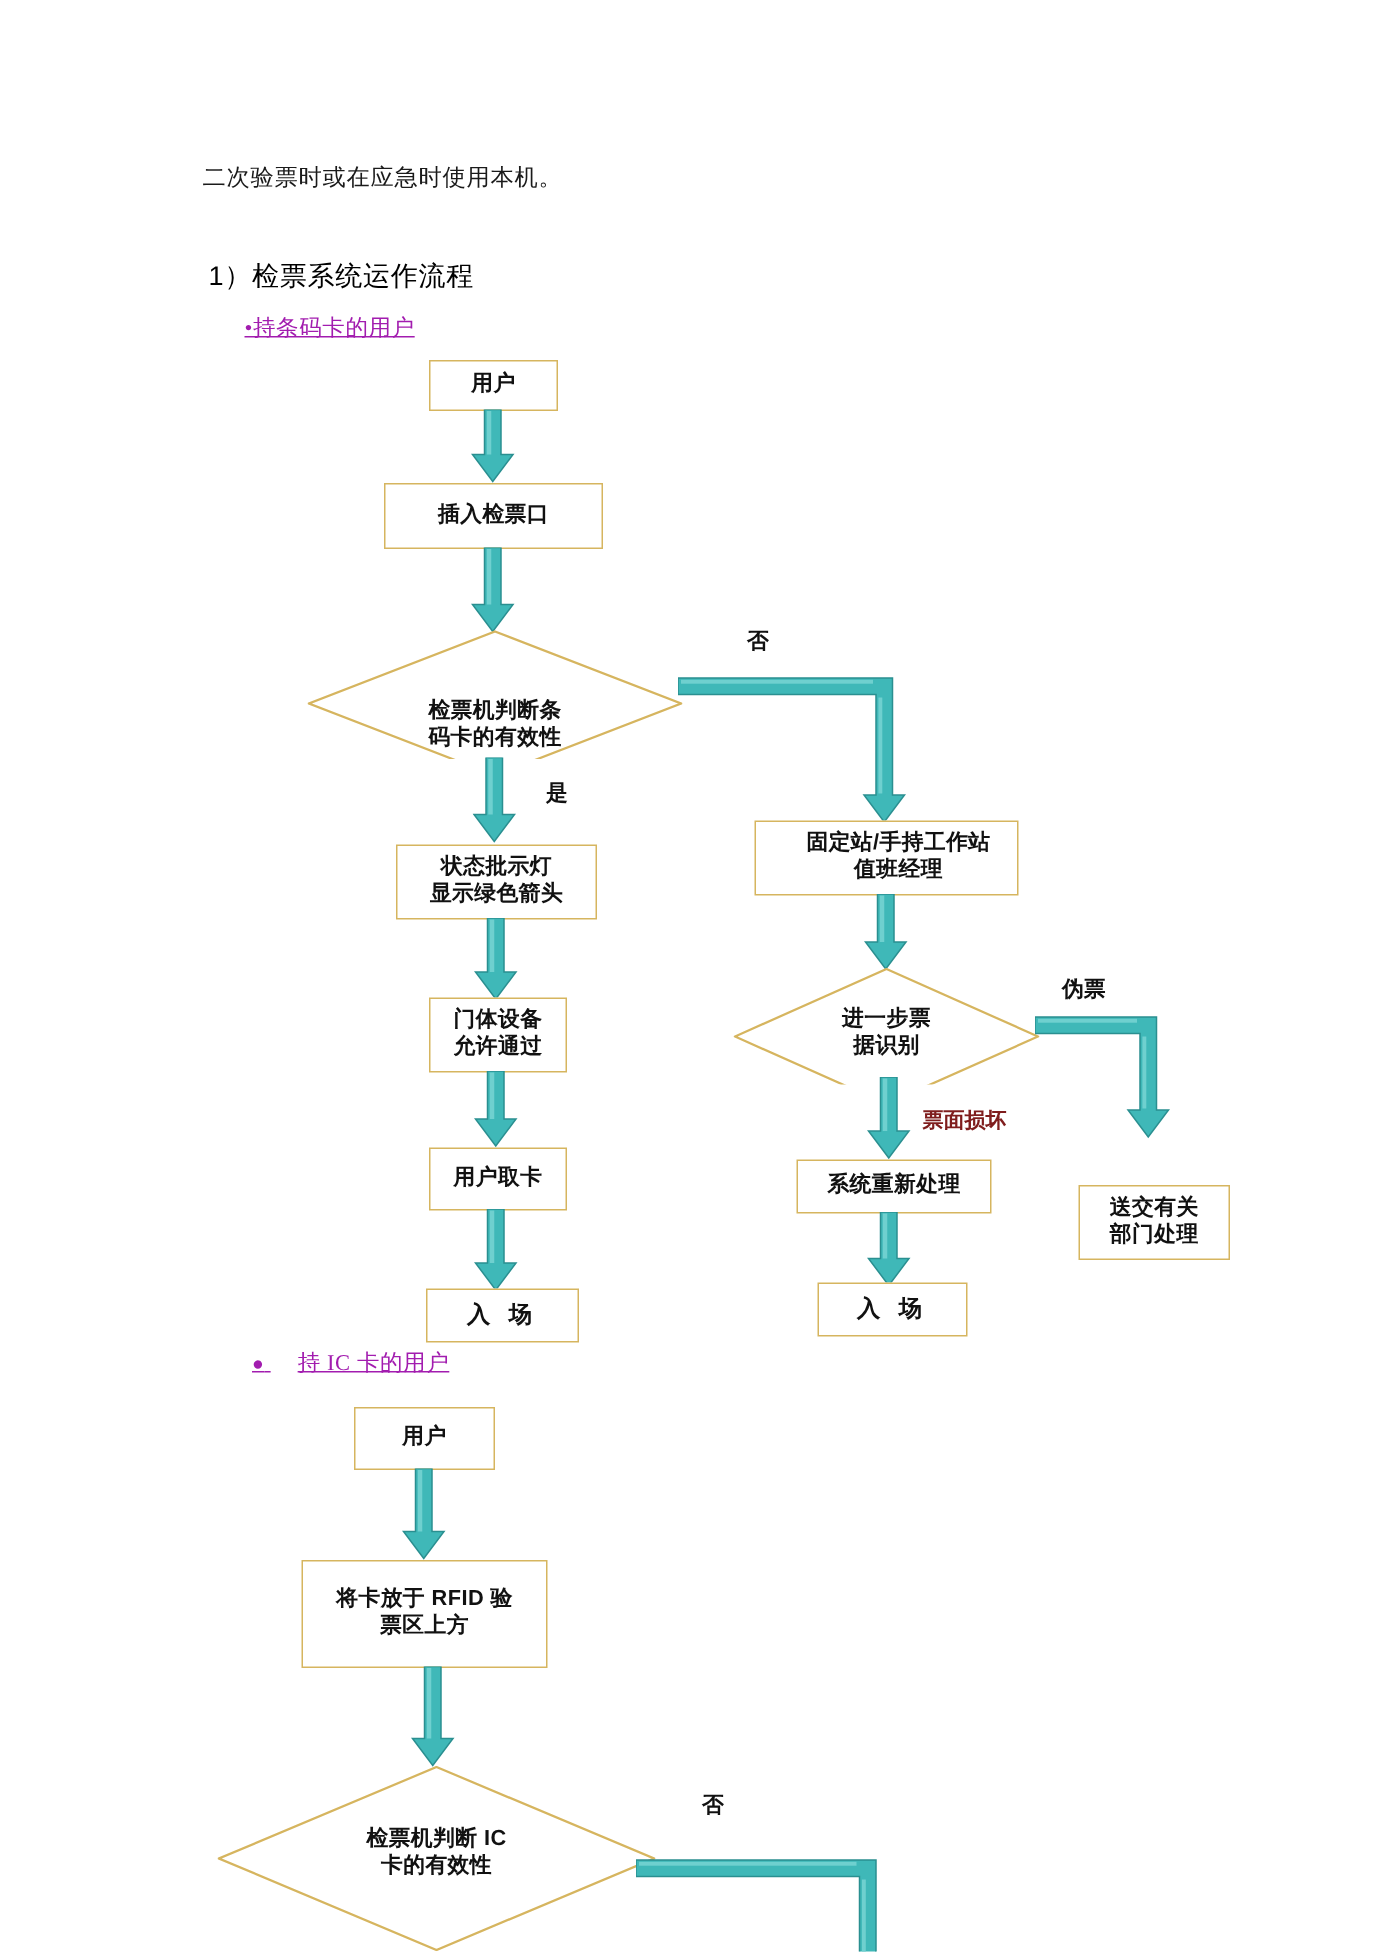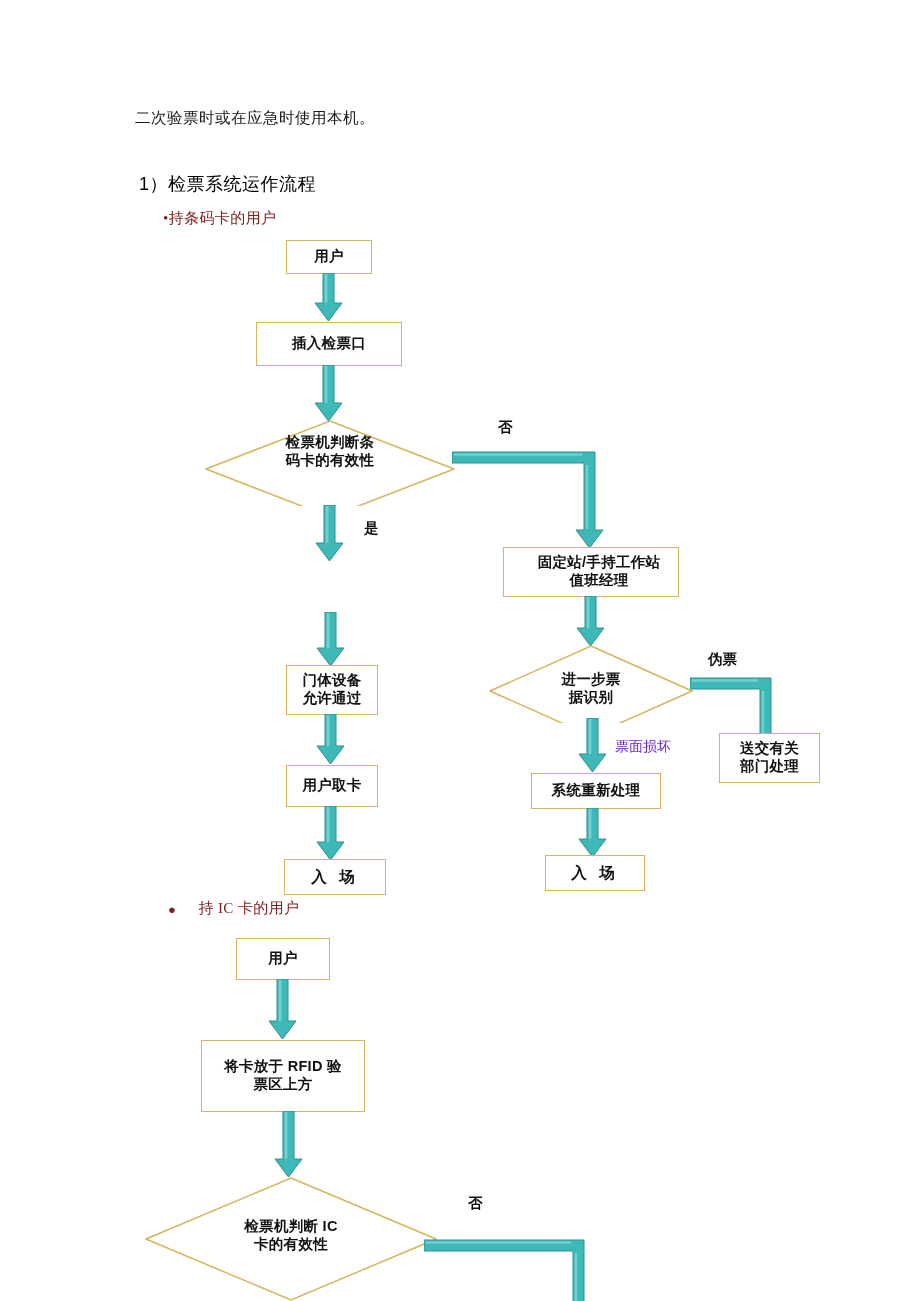--- a/index.html
+++ b/index.html
@@ -38,23 +38,24 @@
     font-size: 18px;
     font-weight: normal;
     color: #000000;
     white-space: nowrap;
     letter-spacing: 0.5px;
   }
   .bullet-line {
     position: absolute;
     font-family: "Liberation Serif", "DejaVu Serif", serif;
     font-size: 15px;
-    color: #7f1d1d;
+    color: #a21caf;
     white-space: nowrap;
     letter-spacing: 0.4px;
+    text-decoration: underline;
   }
   .bullet-line .dot {
     font-size: 13px;
     vertical-align: middle;
   }
 
   
   .node {
     position: absolute;
     box-sizing: border-box;
@@ -115,23 +116,23 @@
   .edge-label {
     position: absolute;
     font-family: "Liberation Sans", "DejaVu Sans", sans-serif;
     font-weight: bold;
     font-size: 14.5px;
     color: #111111;
     white-space: nowrap;
   }
   .edge-label.soft {
     font-family: "Liberation Serif", "DejaVu Serif", serif;
-    font-weight: normal;
+    font-weight: bold;
     font-size: 14px;
-    color: #6d28d9;
+    color: #7f1d1d;
     text-align: center;
   }
 </style>
 </head>
 <body>
 
 <div class="page">
 
   <div class="para" style="left:135px; top:108px;">二次验票时或在应急时使用本机。</div>
 
@@ -154,41 +155,45 @@
 
   <svg class="varrow" style="left:314px; top:365px;" width="30" height="58">
     <polygon points="9,0 20,0 20,38 28,38 14.5,56 1,38 9,38" fill="#3fb8b8" stroke="#2a8f90" stroke-width="1"></polygon>
     <rect x="10.5" y="1" width="3" height="37" fill="#6fd0cf"></rect>
   </svg>
 
   <div class="diamond" style="left:205px; top:420px; width:250px; height:86px;">
     <svg width="250" height="98" viewBox="0 0 250 98">
       <polygon points="125,1 249,49 125,97 1,49" fill="#ffffff" stroke="#d6b55f" stroke-width="1.5"></polygon>
     </svg>
-    <div class="dtext" style="top:14px;">
+    <div class="dtext" style="top:46px;">
       <span class="ln">检票机判断条</span>
       <span class="ln">码卡的有效性</span>
     </div>
   </div>
 
   <div class="edge-label" style="left:498px; top:418px;">否</div>
 
   <svg class="harrow" style="left:452px; top:448px;" width="166" height="112">
     <polygon points="0,4 143,4 143,82 151,82 137.5,100 124,82 132,82 132,15 0,15" fill="#3fb8b8" stroke="#2a8f90" stroke-width="1"></polygon>
     <rect x="2" y="5.2" width="128" height="2.6" fill="#6fd0cf"></rect>
     <rect x="133.6" y="17" width="2.6" height="64" fill="#6fd0cf"></rect>
   </svg>
 
   <div class="edge-label" style="left:364px; top:519px;">是</div>
 
   <svg class="varrow" style="left:315px; top:505px;" width="30" height="58">
     <polygon points="9,0 20,0 20,38 28,38 14.5,56 1,38 9,38" fill="#3fb8b8" stroke="#2a8f90" stroke-width="1"></polygon>
     <rect x="10.5" y="1" width="3" height="37" fill="#6fd0cf"></rect>
   </svg>
 
+  <div class="node" style="left:264px; top:563px; width:134px; height:50px;">
+    <span class="ln">状态批示灯</span>
+    <span class="ln">显示绿色箭头</span>
+  </div>
 
   <svg class="varrow" style="left:316px; top:612px;" width="30" height="56">
     <polygon points="9,0 20,0 20,36 28,36 14.5,54 1,36 9,36" fill="#3fb8b8" stroke="#2a8f90" stroke-width="1"></polygon>
     <rect x="10.5" y="1" width="3" height="35" fill="#6fd0cf"></rect>
   </svg>
 
   <div class="node" style="left:286px; top:665px; width:92px; height:50px;">
     <span class="ln">门体设备</span>
     <span class="ln">允许通过</span>
   </div>
@@ -232,21 +237,21 @@
   </div>
 
   <div class="edge-label" style="left:708px; top:650px;">伪票</div>
 
   <svg class="harrow" style="left:690px; top:674px;" width="110" height="96">
     <polygon points="0,4 81,4 81,66 89,66 75.5,84 62,66 70,66 70,15 0,15" fill="#3fb8b8" stroke="#2a8f90" stroke-width="1"></polygon>
     <rect x="2" y="5.2" width="66" height="2.6" fill="#6fd0cf"></rect>
     <rect x="71.6" y="17" width="2.6" height="48" fill="#6fd0cf"></rect>
   </svg>
 
-  <div class="node" style="left:719px; top:733px; width:101px; height:50px;">
+  <div class="node" style="left:719px; top:790px; width:101px; height:50px;">
     <span class="ln">送交有关</span>
     <span class="ln">部门处理</span>
   </div>
 
   <div class="edge-label soft" style="left:615px; top:738px;">票面损坏</div>
 
   <svg class="varrow" style="left:578px; top:718px;" width="30" height="56">
     <polygon points="9,0 20,0 20,36 28,36 14.5,54 1,36 9,36" fill="#3fb8b8" stroke="#2a8f90" stroke-width="1"></polygon>
     <rect x="10.5" y="1" width="3" height="35" fill="#6fd0cf"></rect>
   </svg>

